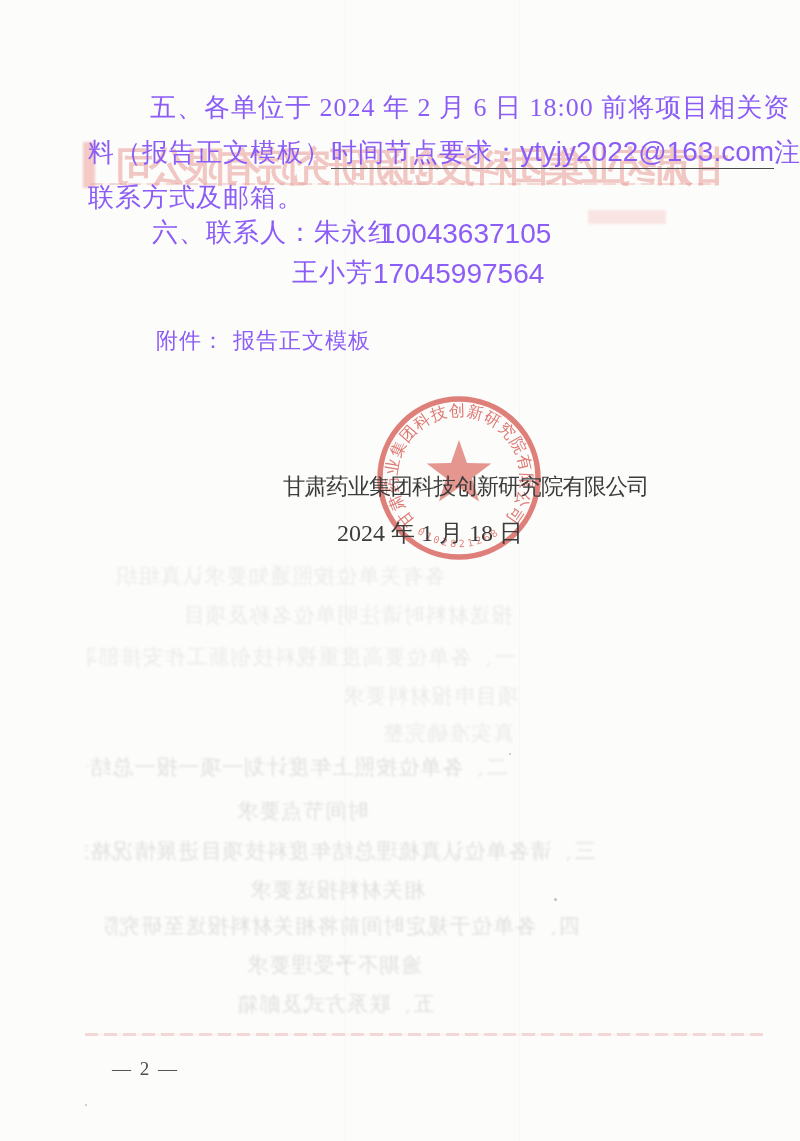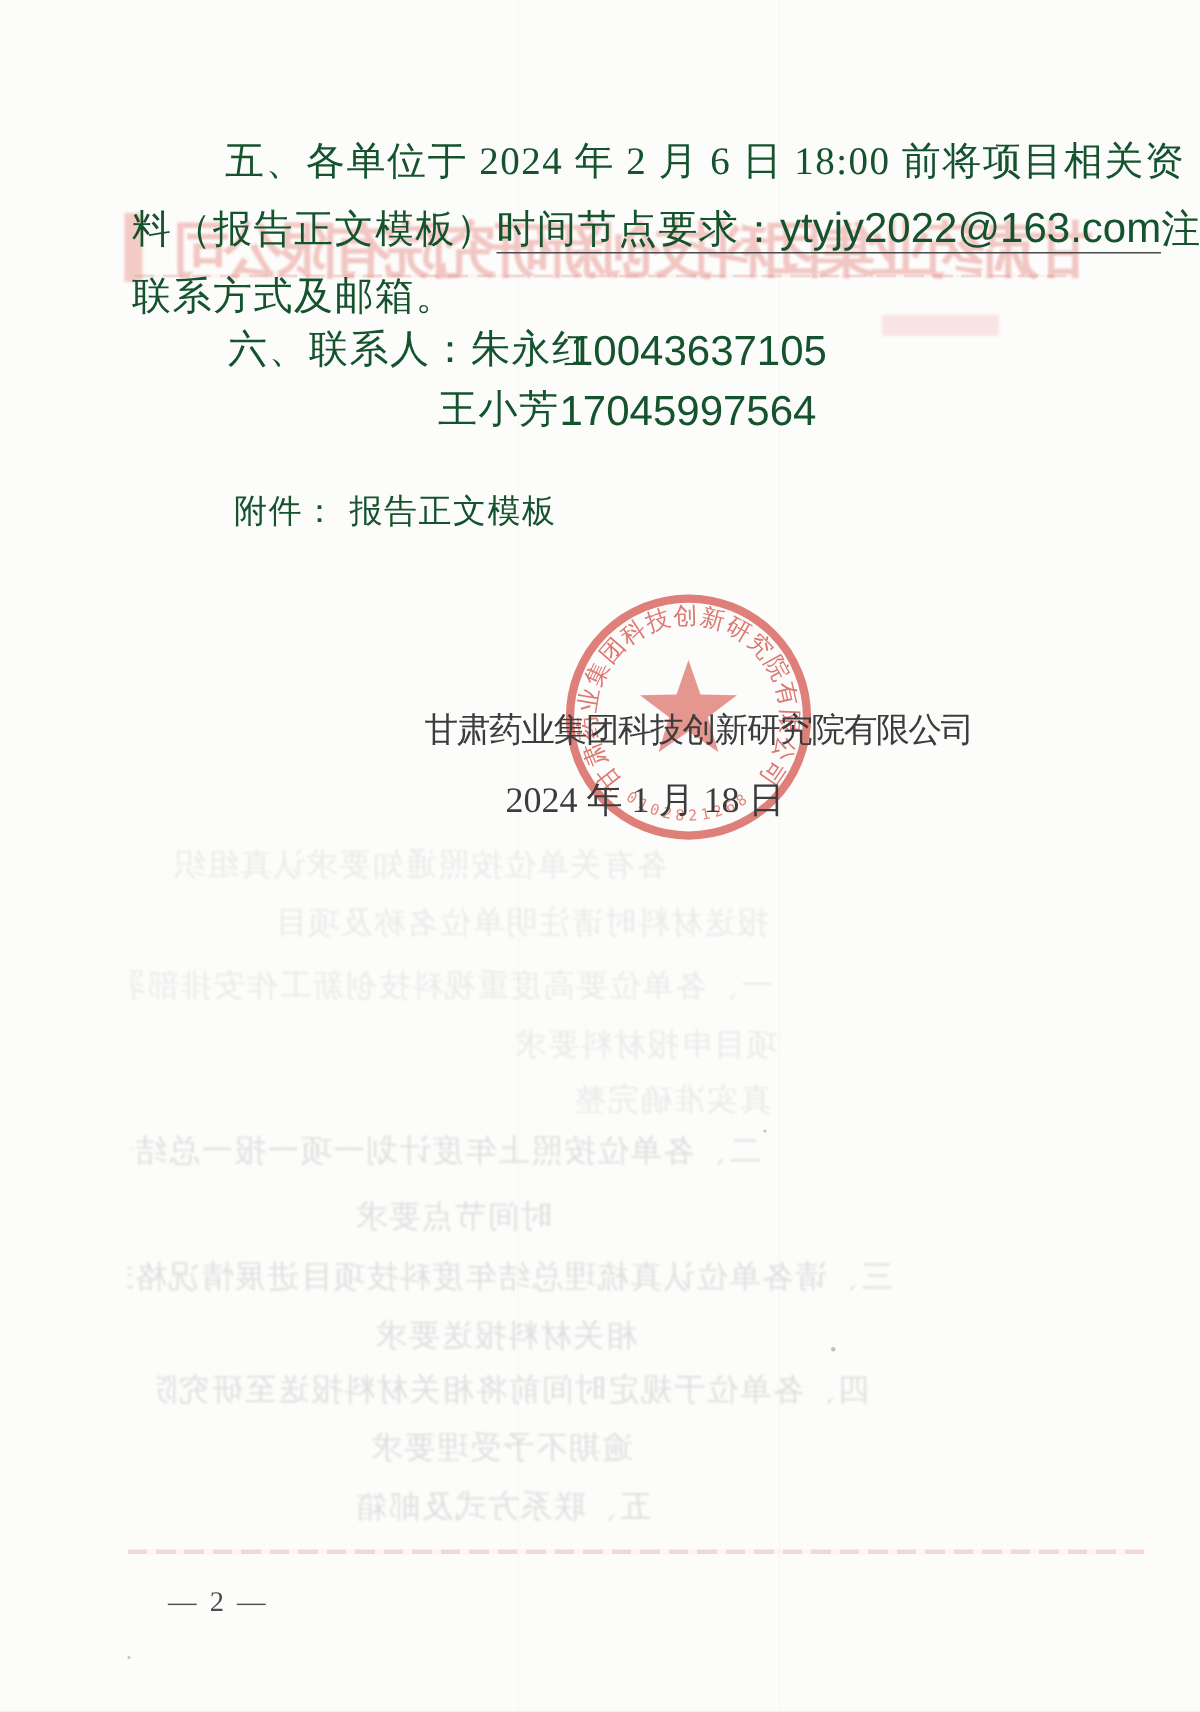--- a/index.html
+++ b/index.html
@@ -6,21 +6,21 @@
   .paper{
     position:relative;width:800px;height:1141px;margin:0 auto;
     background:#fcfcfb;overflow:hidden;
     font-family:"Liberation Serif", serif;color:#3c3c3c;
   }
   
   .streak{position:absolute;top:0;bottom:0;width:1px;background:rgba(0,0,0,0.02);}
   .speck{position:absolute;width:3px;height:3px;border-radius:50%;background:#777;opacity:.45;}
 
   
-  .tline{position:absolute;white-space:nowrap;font-size:26px;letter-spacing:1px;color:#14532d;}
+  .tline{position:absolute;white-space:nowrap;font-size:26px;letter-spacing:1px;color:#8b5cf6;}
   .num{font-family:Liberation Sans, sans-serif;font-size:28px;letter-spacing:0;}
   .u{border-bottom:1.6px solid #4a4a4a;padding-bottom:1px;}
 
   .company{position:absolute;top:471px;left:283px;font-size:22.5px;letter-spacing:-1px;white-space:nowrap;}
   .sigdate{position:absolute;top:517px;left:337px;font-size:24px;white-space:nowrap;}
 
   .pagenum{position:absolute;top:1058px;left:112px;font-size:19px;color:#4d4d4d;letter-spacing:2px;}
 
   
   .seal{position:absolute;left:358px;top:378px;width:202px;height:200px;

